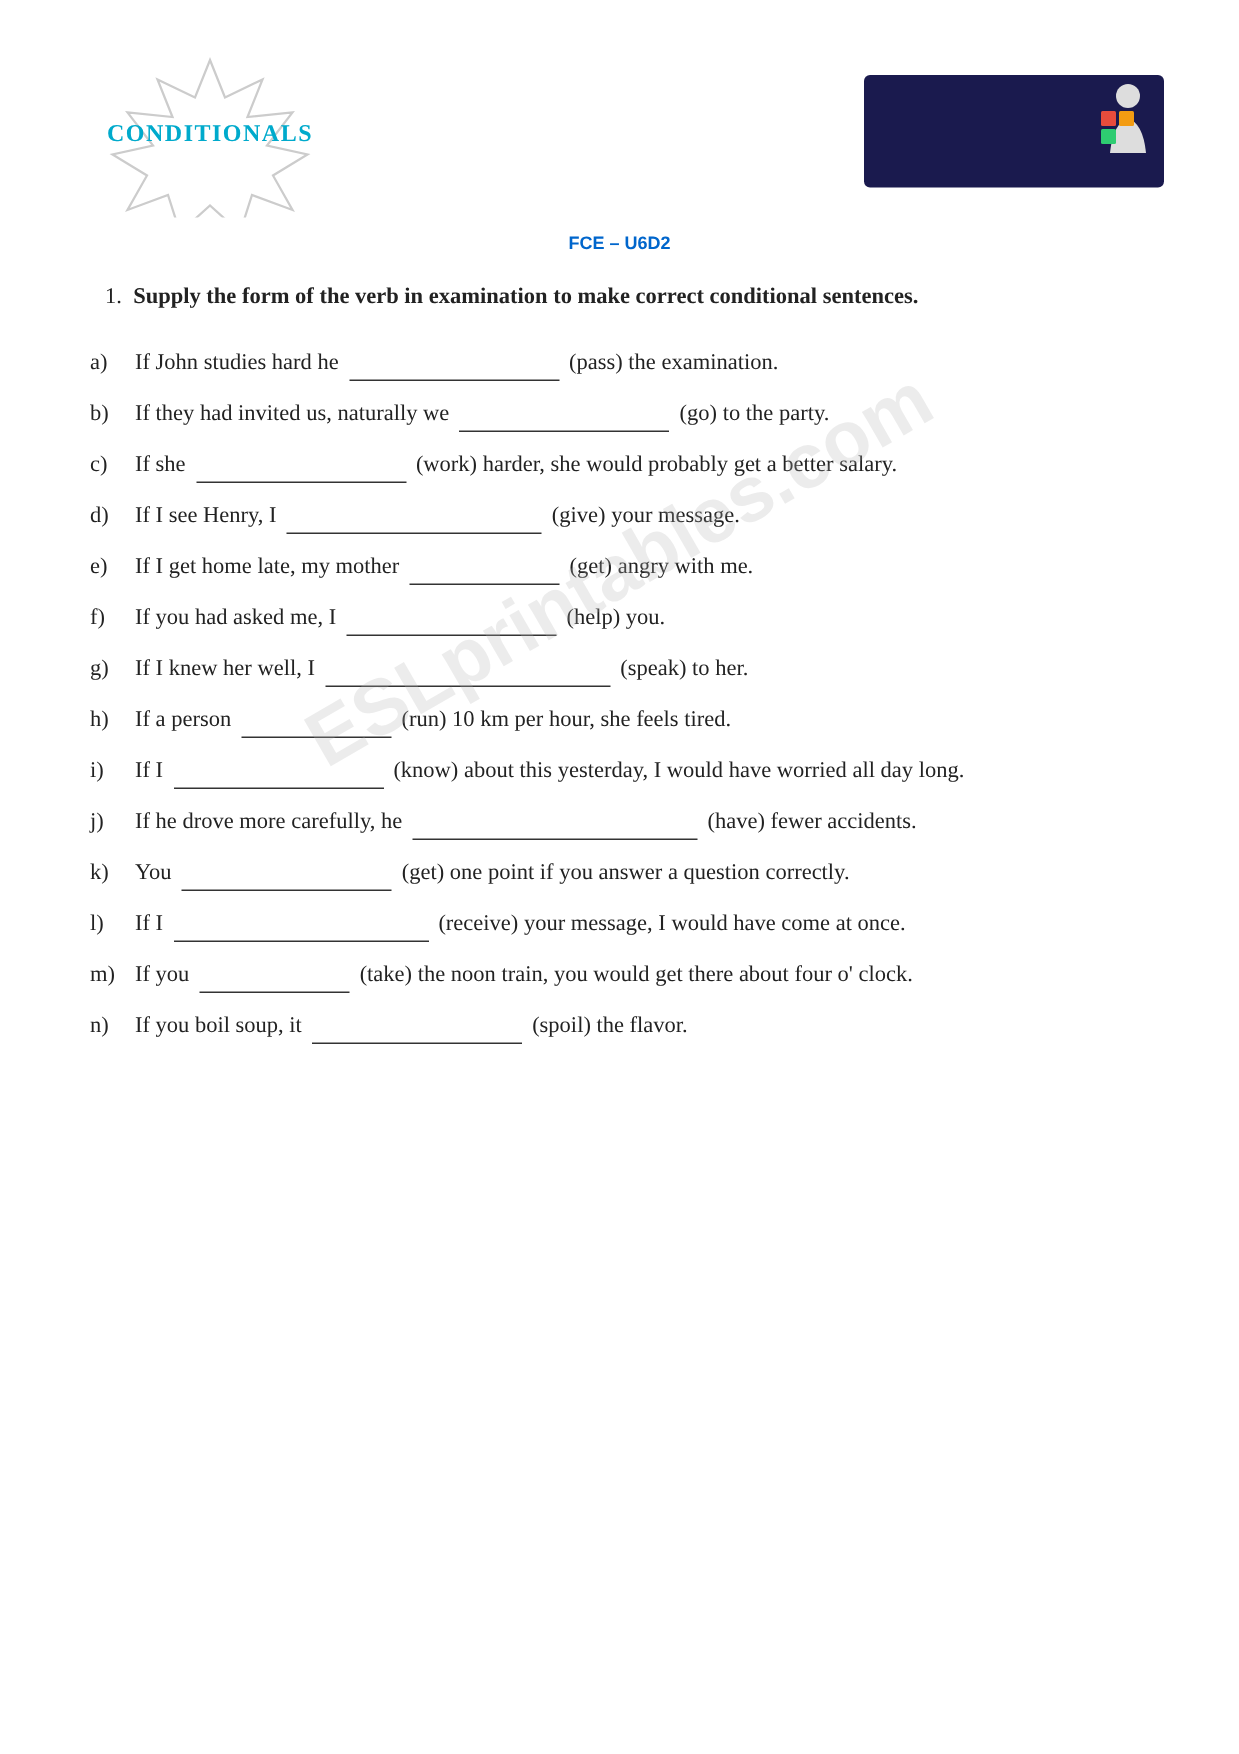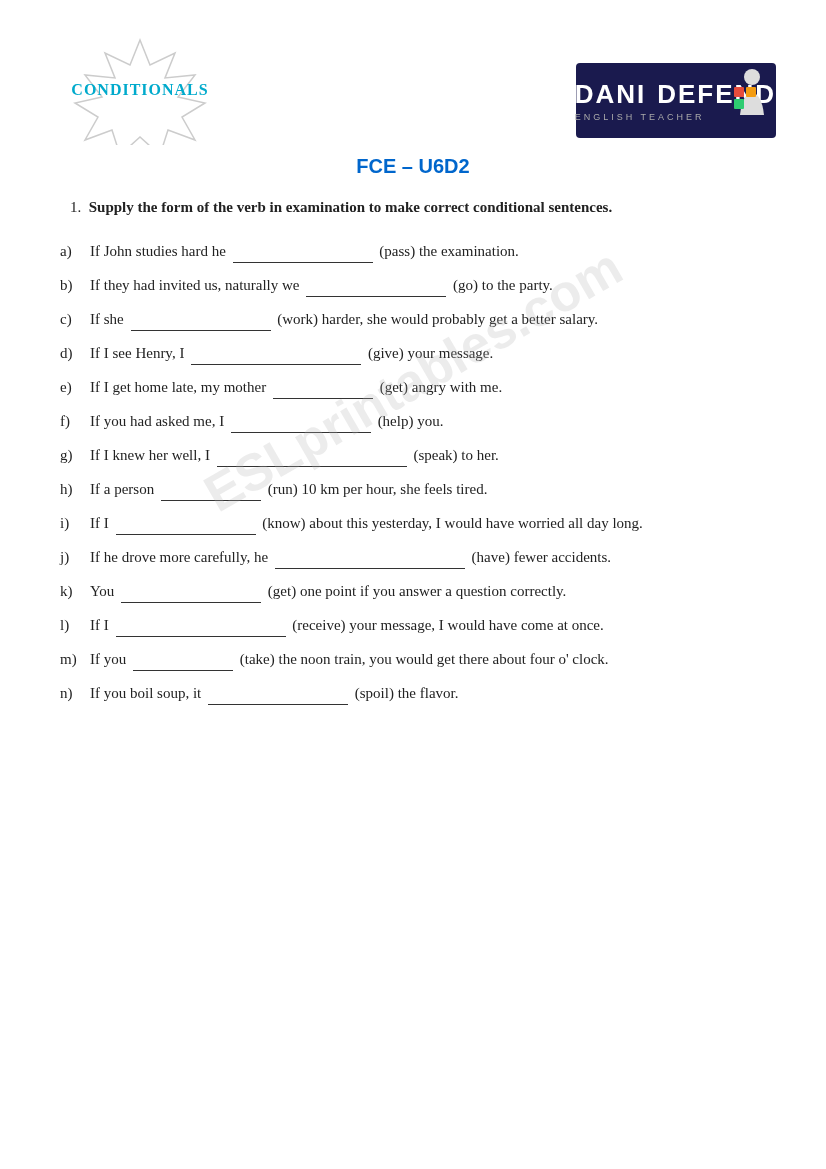--- a/index.html
+++ b/index.html
@@ -11,21 +11,21 @@
       width: 826px;
       min-height: 1169px;
       padding: 30px 50px 40px 50px;
       position: relative;
     }
 
     
     .header {
       display: flex;
       justify-content: space-between;
-      align-items: flex-end;
+      align-items: center;
       margin-bottom: 10px;
       gap: 37px;
     }
 
     
     .starburst-container {
       position: relative;
       width: 180px;
       height: 110px;
       margin-top: 5px;
@@ -93,21 +93,21 @@
       letter-spacing: 3px;
       font-family: Arial, sans-serif;
       margin-top: 2px;
       text-align: center;
     }
 
     
     .page-title {
       text-align: center;
       color: #0066cc;
-      font-size: 20px;
+      font-size: 12px;
       font-weight: bold;
       margin-bottom: 18px;
       font-family: Arial, sans-serif;
     }
 
     
     .instruction {
       font-size: 15px;
       margin-bottom: 20px;
       line-height: 1.5;
@@ -186,28 +186,20 @@
     <div class="logo-inner">
 
       <svg width="38" height="50" viewBox="0 0 38 50" style="position:absolute;right:8px;top:4px;">
         <circle cx="22" cy="10" r="8" fill="#ddd"></circle>
         <path d="M10 48 Q12 28 22 25 Q32 28 34 48Z" fill="#ddd"></path>
 
         <rect x="4" y="20" width="10" height="10" fill="#e74c3c" rx="1"></rect>
         <rect x="4" y="32" width="10" height="10" fill="#2ecc71" rx="1"></rect>
         <rect x="16" y="20" width="10" height="10" fill="#f39c12" rx="1"></rect>
       </svg>
-      <div style="display:flex;flex-direction:column;align-items:flex-start;padding-left:8px;">
-        <div style="display:flex;">
-          <span class="logo-text-dani">DANI</span>
-          <span style="width:6px;"></span>
-          <span class="logo-text-defendi">DEFENDI</span>
-        </div>
-        <span class="logo-subtitle">ENGLISH TEACHER</span>
-      </div>
     </div>
   </div>
 </div>
 
 <div class="page-title">FCE – U6D2</div>
 
 <div class="instruction">
   <span>1.</span>
   &nbsp;<strong>Supply the form of the verb in examination to make correct conditional sentences.</strong>
 </div>

